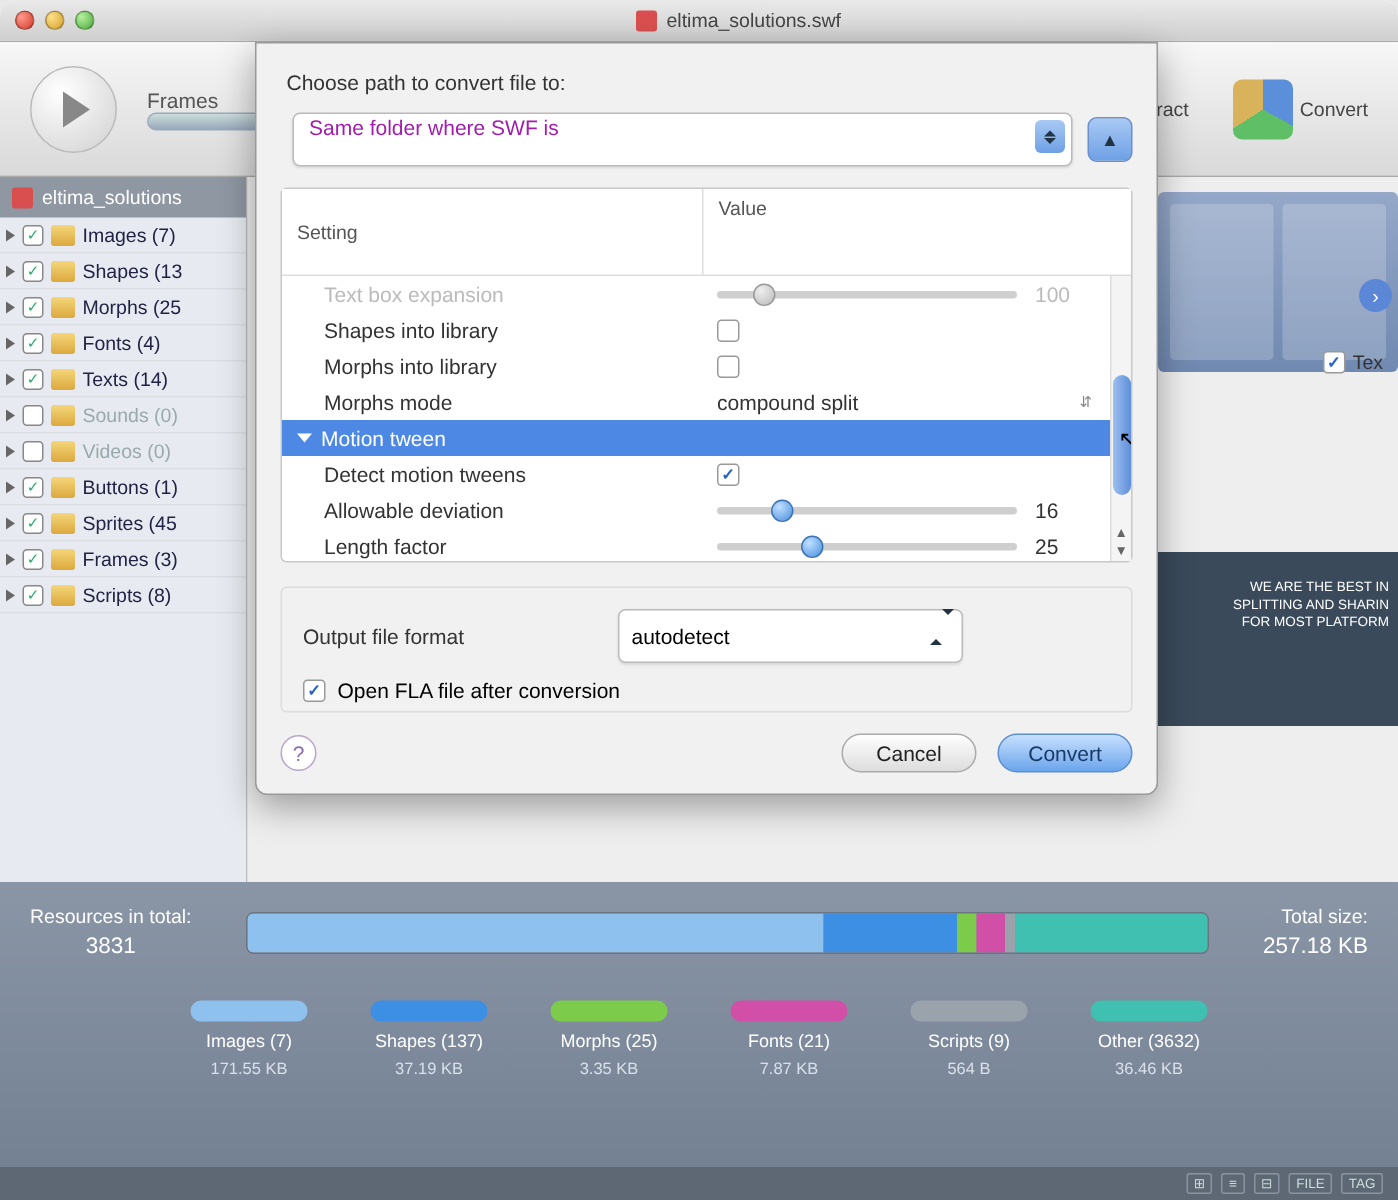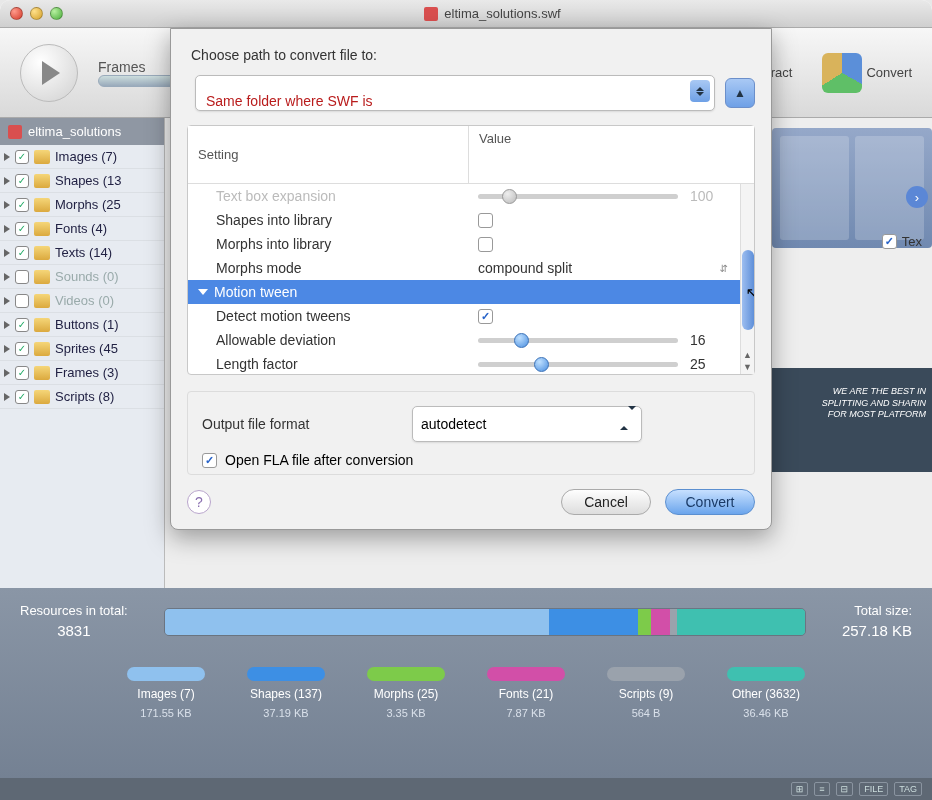--- a/index.html
+++ b/index.html
@@ -38,21 +38,21 @@
 .disc{width:0;height:0;border-left:6px solid #666;border-top:4px solid transparent;border-bottom:4px solid transparent;}
 .checkbox-mini{width:14px;height:14px;border:1px solid #888;border-radius:3px;background:#fff;display:flex;align-items:center;justify-content:center;font-size:10px;color:#2a6;}
 .folder-ico{width:16px;height:14px;background:linear-gradient(#f5d679,#dba93e);border-radius:2px;}
 
 .content{flex:1; background:#eee; position:relative;}
 .thumb-strip{position:absolute; top:10px; right:0; width:160px; height:120px; background:linear-gradient(#95a8c9,#7089b0); border-radius:4px; display:flex; gap:6px; padding:8px; overflow:hidden;}
 .thumb{flex:1; background:rgba(255,255,255,.2); border-radius:3px;}
 .thumb-arrow{position:absolute;right:4px;top:58px;width:22px;height:22px;border-radius:50%;background:#5b87d6;color:#fff;display:flex;align-items:center;justify-content:center;font-size:13px;}
 .tex-check{ position:absolute; right:10px; top:116px; font-size:13px; color:#333; display:flex; align-items:center; gap:5px;}
 
-.video-preview{position:absolute; right:0; top:250px; width:160px; height:104px; background:#3a4a5a; color:#fff; font-size:9px; padding:18px 6px 6px; text-align:right; line-height:1.3;font-style:italic;}
+.video-preview{position:absolute; right:0; top:250px; width:160px; height:116px; background:#3a4a5a; color:#fff; font-size:9px; padding:18px 6px 6px; text-align:right; line-height:1.3;}
 
 .scrollbar-h{position:absolute; bottom:4px; left:286px; right:8px; height:14px; background:#ddd; border:1px solid #bbb; border-radius:4px;}
 .scrollbar-track-btns{position:absolute; right:8px; bottom:4px; display:flex;}
 .scr-btn{width:16px;height:14px;background:#d0d0d0;border:1px solid #aaa;font-size:9px;display:flex;align-items:center;justify-content:center;}
 
 .footer{ height: 200px; background: linear-gradient(#8a96a6,#738092); color:#fff; padding:14px 20px 8px; }
 .footer-top{display:flex; align-items:center; gap:36px;}
 .res-label{font-size:13px; text-align:left; line-height:1.4;}
 .usage-bar{flex:1; height:28px; border-radius:5px; overflow:hidden; display:flex; border:1px solid rgba(0,0,0,.2);}
 .seg{height:100%;}
@@ -61,21 +61,21 @@
 .pill{ width:78px; height:14px; border-radius:7px; }
 .legend-sub{font-size:11px; color:#d9e0ea;}
 
 .status-bar{position:absolute;bottom:0;left:0;right:0;height:22px;background:#5e6874;display:flex;justify-content:flex-end;align-items:center;padding:0 10px;gap:6px;}
 .status-chip{font-size:9px;color:#cdd;border:1px solid #8a94a0;padding:1px 4px;border-radius:2px;}
 
 
 .sheet{ position:absolute; top:28px; left:170px; width:602px; background:#f1f1f1; border:1px solid #999; border-radius:0 0 8px 8px; box-shadow:0 8px 24px rgba(0,0,0,.35); z-index:50; padding:16px 16px 14px;}
 .sheet-label{ font-size:14px; color:#333; margin:2px 0 12px 4px;}
 .path-row{display:flex; gap:10px; align-items:center; margin-bottom:14px; padding-left:8px;}
-.combo{ flex:1; height:30px; background:#fff; border:1px solid #bbb; border-radius:5px; display:flex; align-items:flex-start; padding:17px 10px; font-size:14px; color:#b91c1c; position:relative; box-shadow:0 1px 2px rgba(0,0,0,.1);}
+.combo{ flex:1; height:30px; background:#fff; border:1px solid #bbb; border-radius:5px; display:flex; align-items:flex-end; padding:17px 10px; font-size:14px; color:#a21caf; position:relative; box-shadow:0 1px 2px rgba(0,0,0,.1);}
 .combo .arrow-btn{ position:absolute; right:4px; top:4px; width:20px; height:22px; background:linear-gradient(#a9c9f4,#6ea0e6); border-radius:4px; display:flex; flex-direction:column; align-items:center; justify-content:center; gap:1px;}
 .arrow-btn::before,.arrow-btn::after{content:"";width:0;height:0;border-left:4px solid transparent;border-right:4px solid transparent;}
 .arrow-btn::before{border-bottom:4px solid #234;}
 .arrow-btn::after{border-top:4px solid #234;}
 .sq-btn{ width:30px; height:30px; background:linear-gradient(#a9c9f4,#6ea0e6); border:1px solid #6b8fca; border-radius:6px; display:flex; align-items:center;justify-content:center; color:#234; font-size:12px;}
 
 .settings-box{ border:1px solid #c8c8c8; border-radius:4px; background:#fff; margin-bottom:16px;}
 .settings-head{ display:flex; background:#fff; border-bottom:1px solid #ddd; font-size:13px; color:#555;}
 .col-setting{width:280px; padding:21px 10px;}
 .col-value{flex:1; padding:5px 10px; border-left:1px solid #ddd;}

